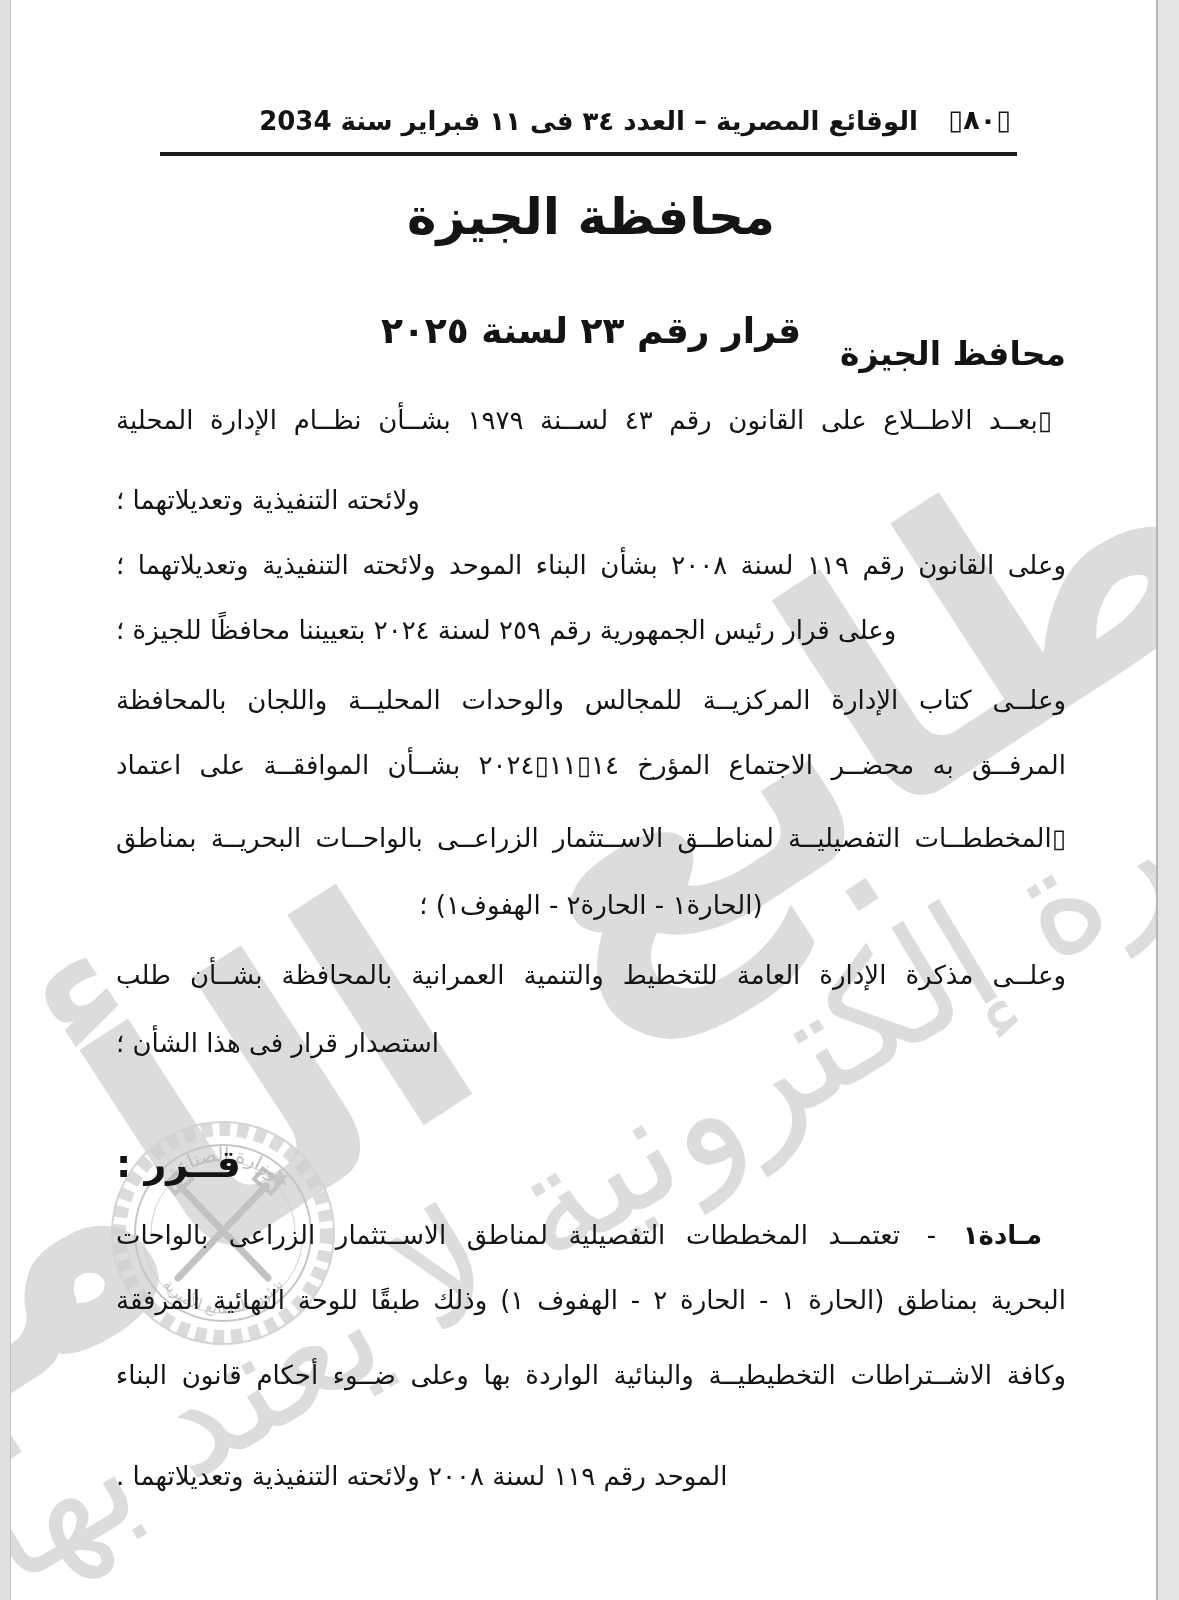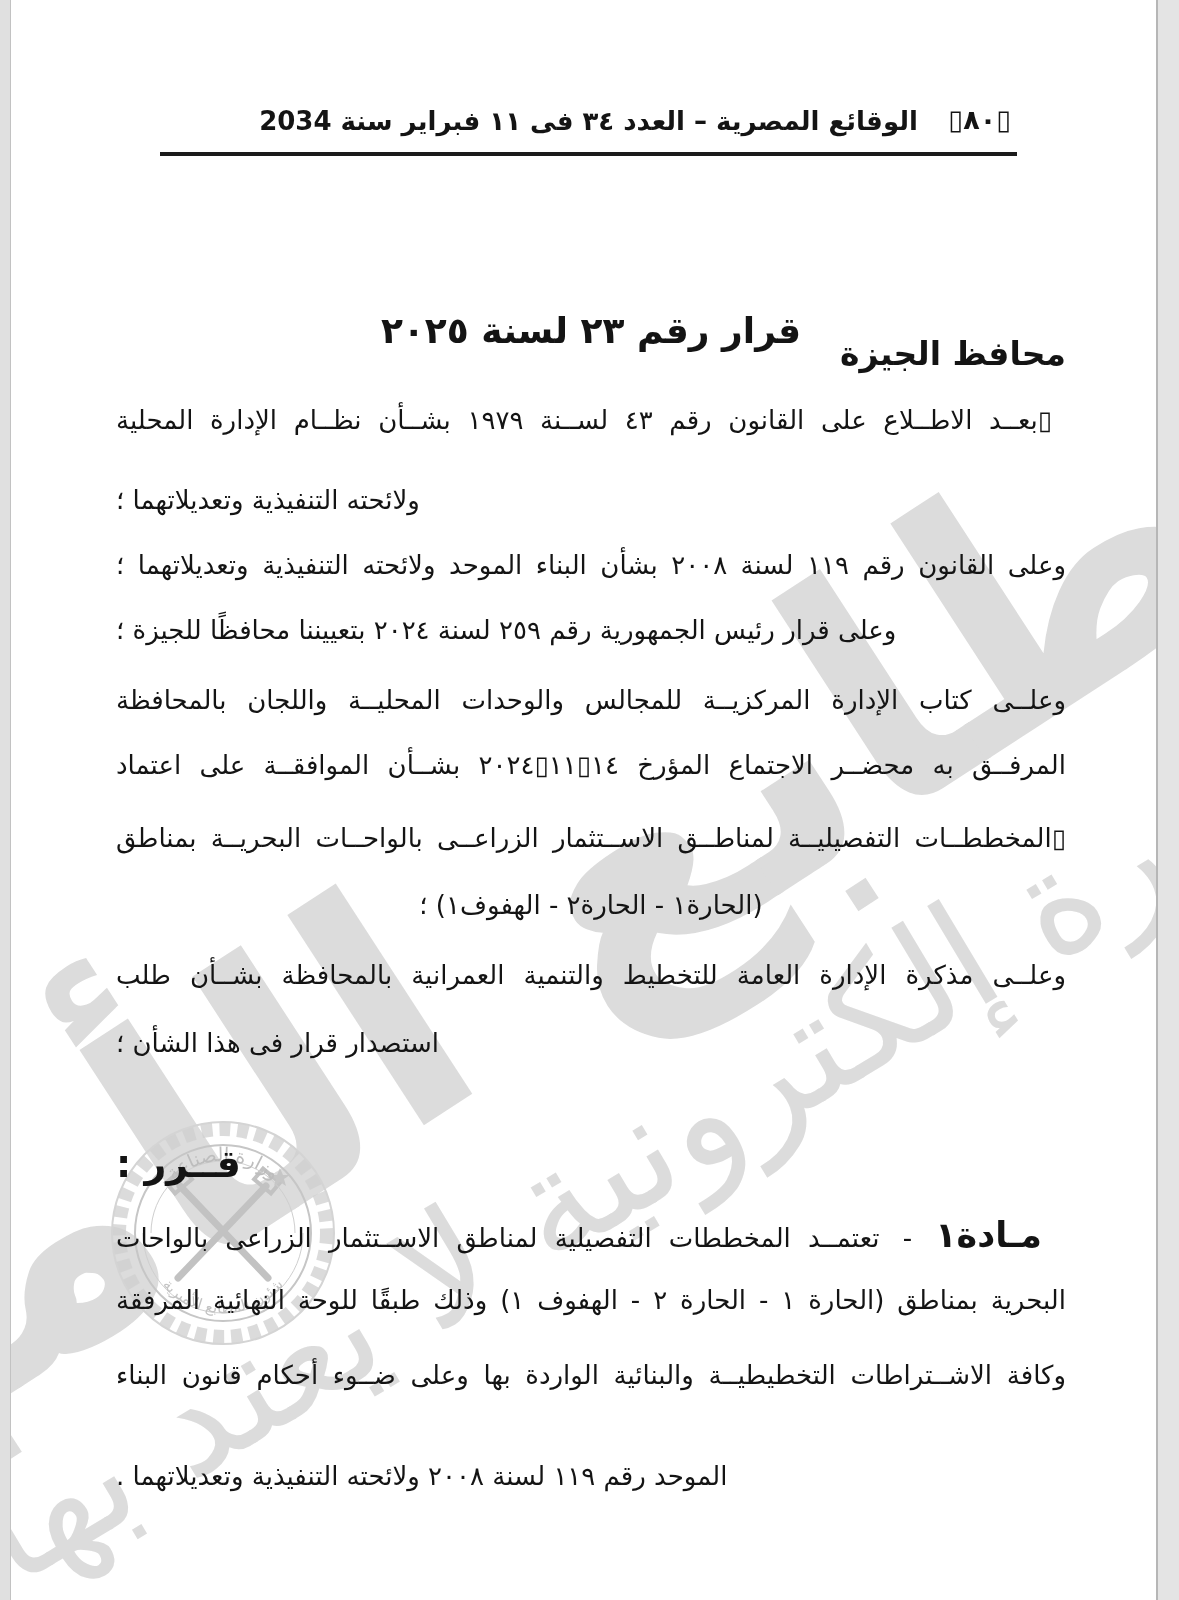--- a/index.html
+++ b/index.html
@@ -40,21 +40,21 @@
   .h-governorate{position:absolute;top:188px;left:0;right:0;text-align:center;font-size:50px;font-weight:bold;}
   .h-decree{position:absolute;top:272px;left:0;right:0;text-align:center;font-size:36px;font-weight:bold;margin-top:38px;}
   .h-issuer{position:absolute;top:334px;right:0;font-size:33px;font-weight:bold;}
   .line{position:absolute;left:0;right:0;font-size:26px;line-height:44px;height:46px;overflow:hidden;}
   .jfull{text-align:justify;text-align-last:justify;}
   .jright{text-align:left;}
   .jcenter{text-align:center;}
   .indent-sm{padding-right:14px;}
   .indent-lg{padding-right:24px;}
   .h-decided{position:absolute;top:1142px;left:0;right:0;text-align:left;font-size:38px;font-weight:bold;}
-  .art-label{font-weight:bold;font-size:35px;}
+  .art-label{font-weight:bold;font-size:26px;}
   .art-sep{padding:0 6px;}
 </style>
 </head>
 <body>
 
 <div class="edge edge-left"></div>
 <div class="edge edge-right"></div>
 
 <div class="wm wm-press">المطابع الأميرية</div>
 <div class="wm wm-copy">صورة إلكترونية لا يعتد بها عند التداول</div>
@@ -84,20 +84,21 @@
   </text>
 </svg>
 
 <div class="header">
   <div class="issue-line">الوقائع المصرية – العدد ٣٤ فى ١١ فبراير سنة 2034</div>
   <div class="page-number">▯٨٠▯</div>
 </div>
 <div class="header-rule"></div>
 
 <div class="content">
+  <div class="h-governorate">محافظة الجيزة</div>
   <div class="h-decree">قرار رقم ٢٣ لسنة ٢٠٢٥</div>
   <div class="h-issuer">محافظ الجيزة</div>
 
   <div class="line jfull indent-sm" style="top:398px">▯بعــد الاطــلاع على القانون رقم ٤٣ لســنة ١٩٧٩ بشــأن نظــام الإدارة المحلية</div>
   <div class="line jright" style="top:478px">ولائحته التنفيذية وتعديلاتهما ؛</div>
   <div class="line jfull" style="top:543px">وعلى القانون رقم ١١٩ لسنة ٢٠٠٨ بشأن البناء الموحد ولائحته التنفيذية وتعديلاتهما ؛</div>
   <div class="line jright" style="top:608px">وعلى قرار رئيس الجمهورية رقم ٢٥٩ لسنة ٢٠٢٤ بتعييننا محافظًا للجيزة ؛</div>
   <div class="line jfull" style="top:678px">وعلــى كتاب الإدارة المركزيــة للمجالس والوحدات المحليــة واللجان بالمحافظة</div>
   <div class="line jfull" style="top:743px">المرفــق به محضــر الاجتماع المؤرخ ١٤▯١١▯٢٠٢٤ بشــأن الموافقــة على اعتماد</div>
   <div class="line jfull" style="top:816px">▯المخططــات التفصيليــة لمناطــق الاســتثمار الزراعــى بالواحــات البحريــة بمناطق</div>

